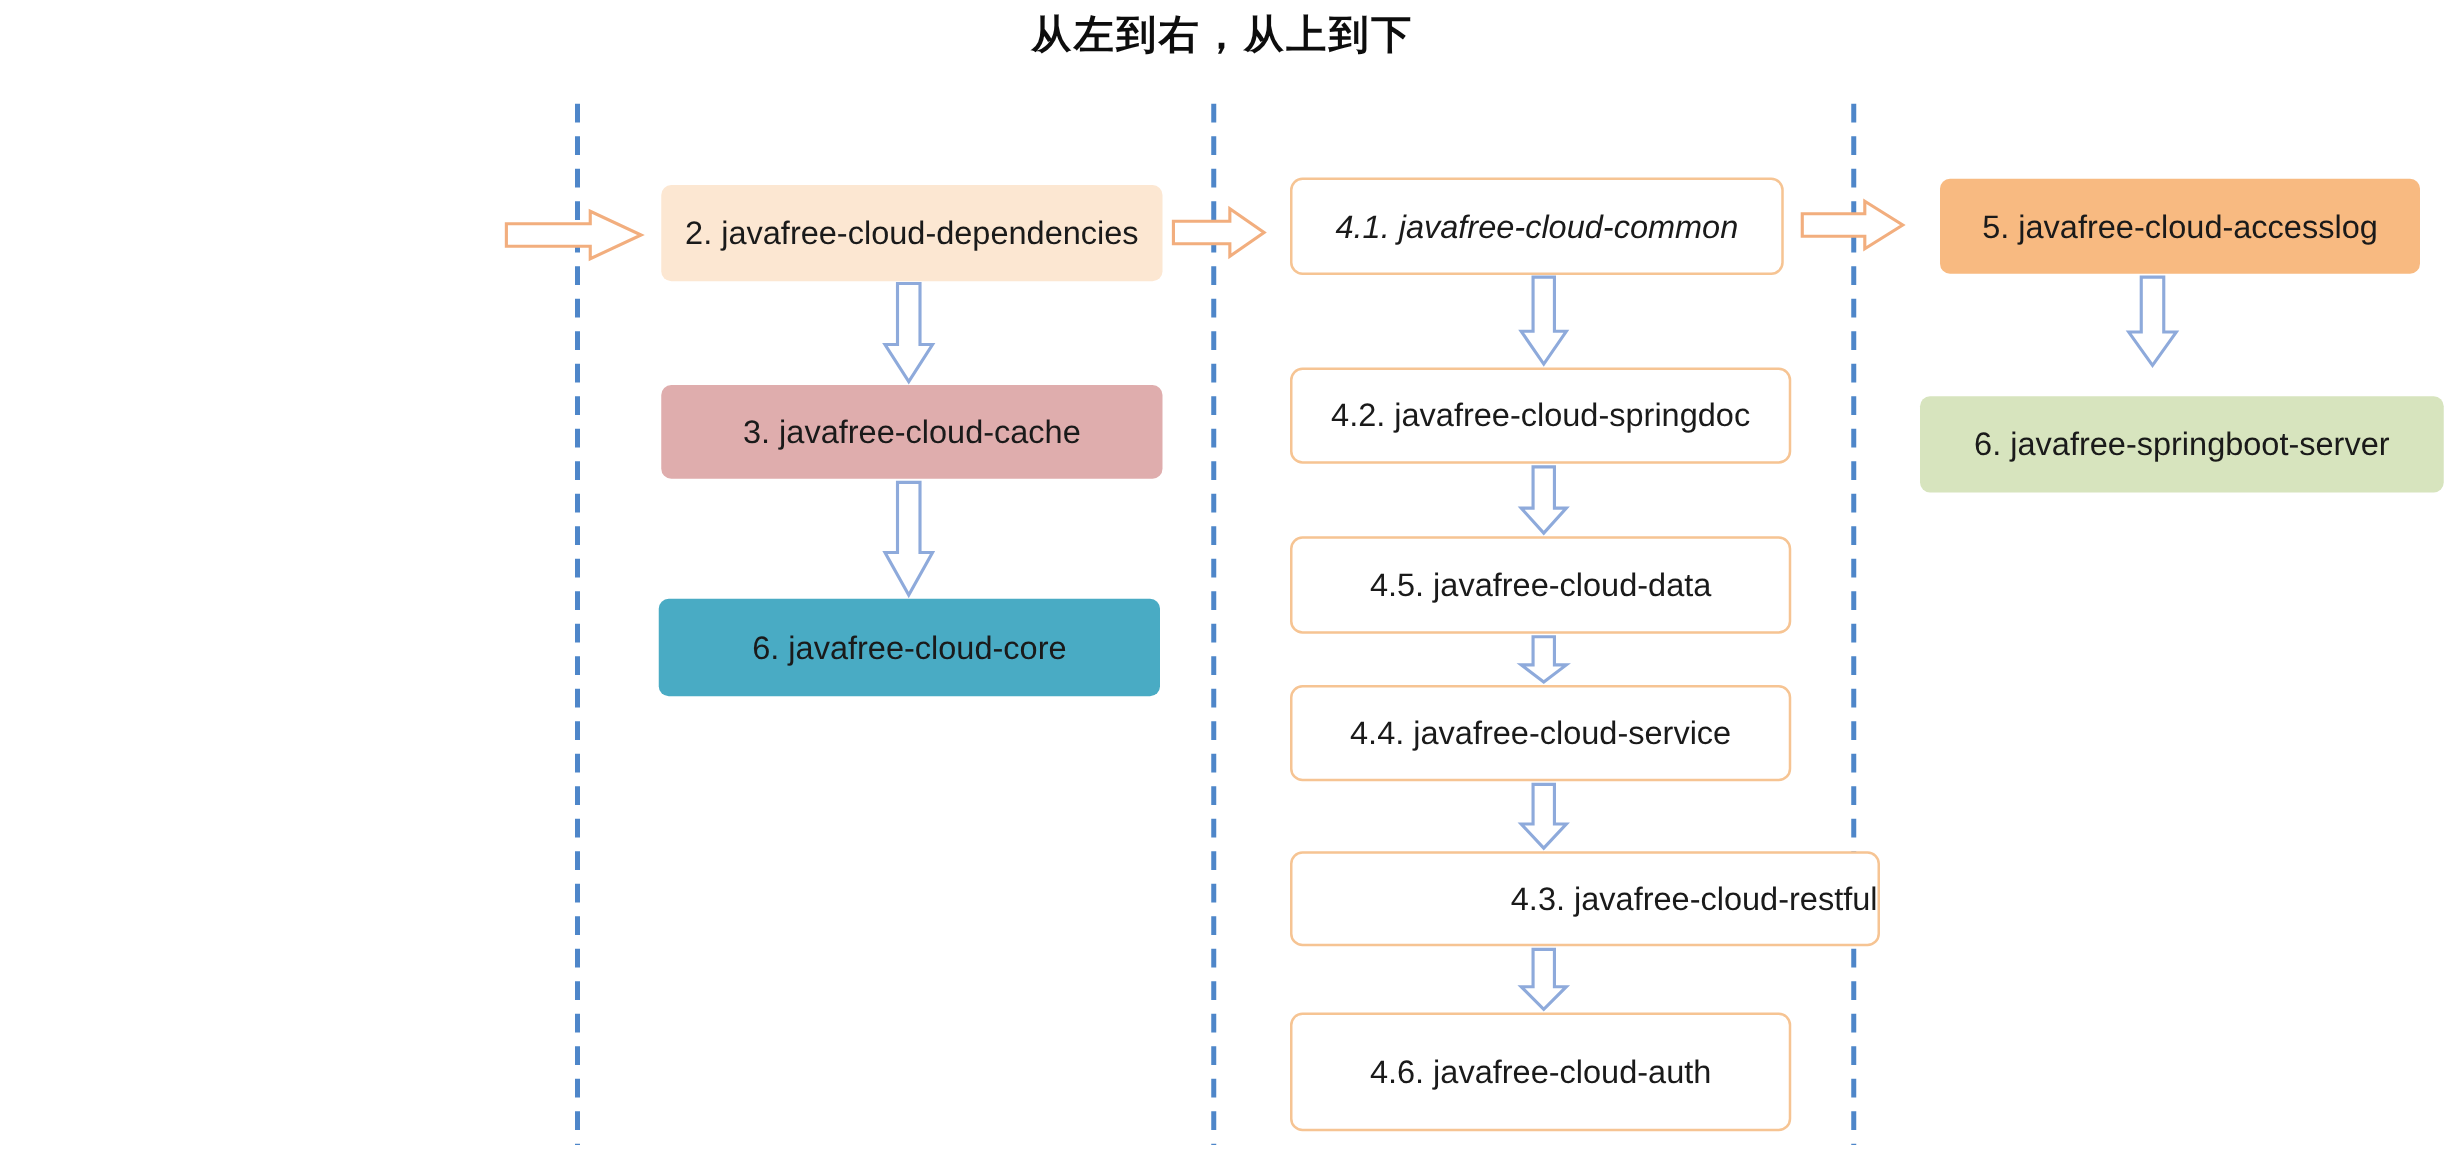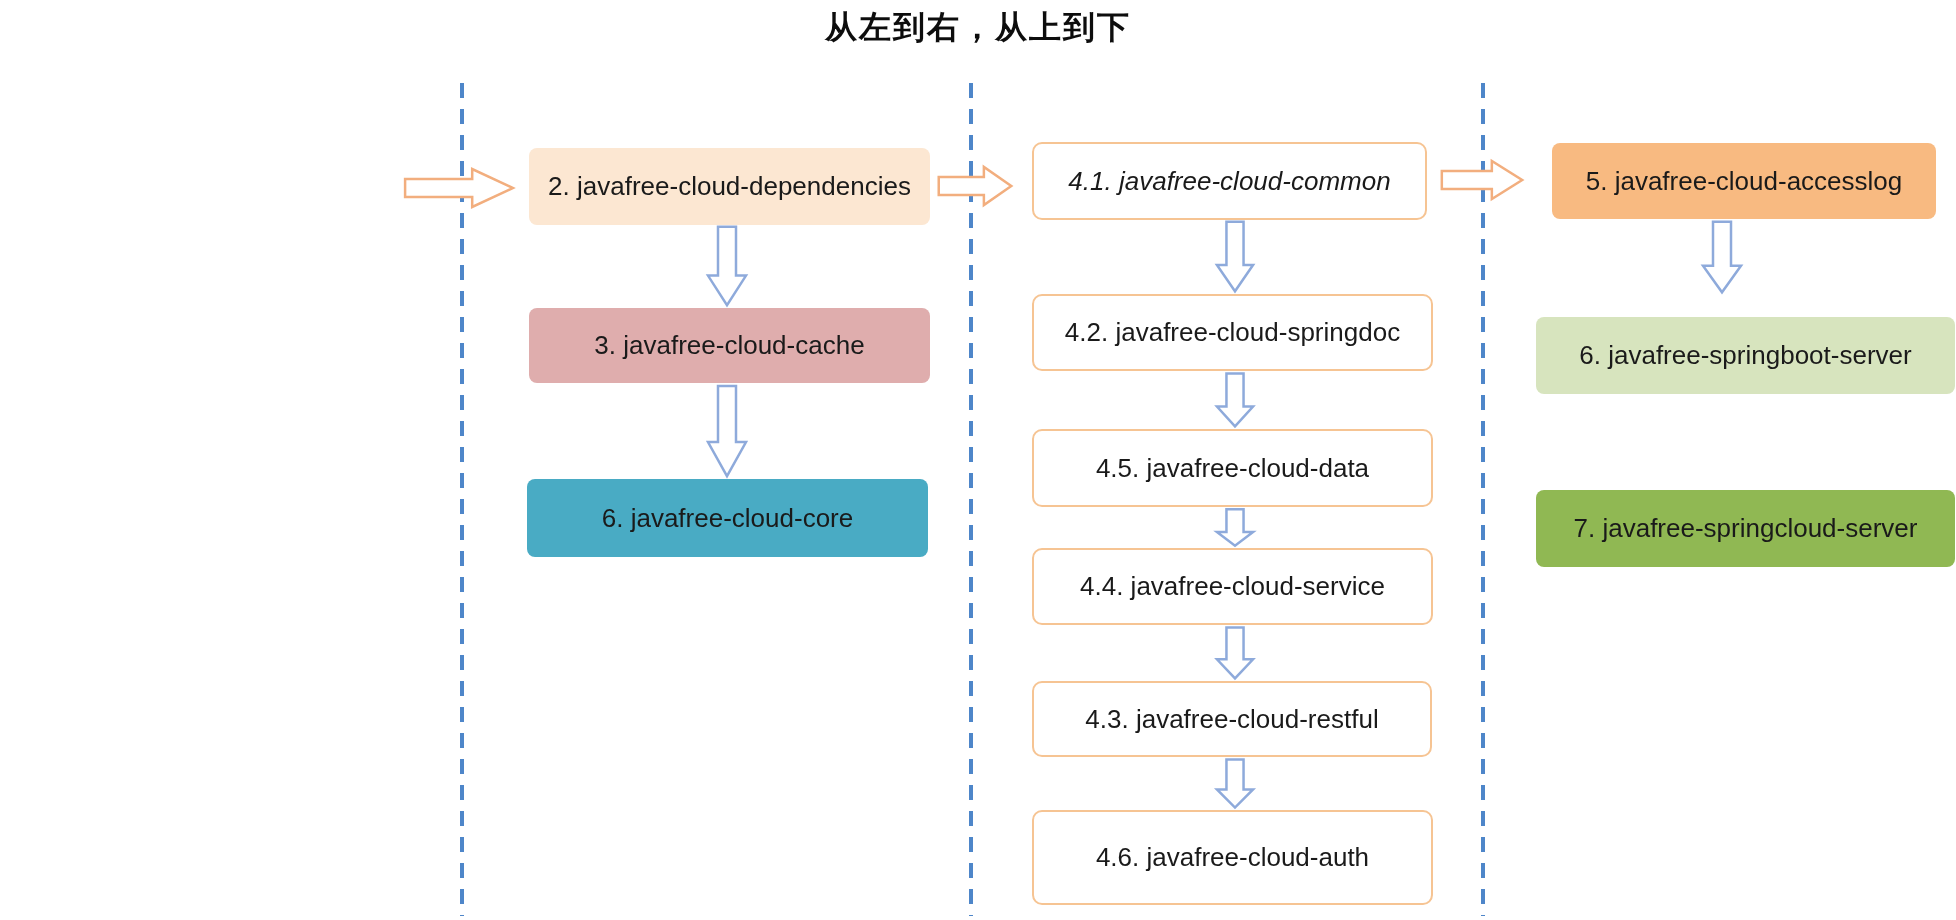--- a/index.html
+++ b/index.html
@@ -107,35 +107,32 @@
   </div>
   <div class="node n-outline" style="left:1032px; top:294px; width:401px; height:77px;">
     <span class="node-label">4.2. javafree-cloud-springdoc</span>
   </div>
   <div class="node n-outline" style="left:1032px; top:429px; width:401px; height:78px;">
     <span class="node-label">4.5. javafree-cloud-data</span>
   </div>
   <div class="node n-outline" style="left:1032px; top:548px; width:401px; height:77px;">
     <span class="node-label">4.4. javafree-cloud-service</span>
   </div>
-  <div class="node n-outline" style="left:1032px; top:681px; width:400px; height:76px;">
+  <div class="node n-outline" style="left:1032px; top:681px; width:472px; height:76px;justify-content:flex-end;">
     <span class="node-label">4.3. javafree-cloud-restful</span>
   </div>
   <div class="node n-outline" style="left:1032px; top:810px; width:401px; height:95px;">
     <span class="node-label">4.6. javafree-cloud-auth</span>
   </div>
 
   <div class="node n-orange" style="left:1536px; top:143px; width:384px; height:76px;margin-left:16px;">
     <span class="node-label">5. javafree-cloud-accesslog</span>
   </div>
   <div class="node n-lgreen" style="left:1536px; top:317px; width:419px; height:77px;">
     <span class="node-label">6. javafree-springboot-server</span>
-  </div>
-  <div class="node n-green" style="left:1536px; top:490px; width:419px; height:77px;">
-    <span class="node-label">7. javafree-springcloud-server</span>
   </div>
 
   <svg class="harrow" style="left:404px; top:168px;" width="110" height="40" viewBox="0 0 100 40" preserveAspectRatio="none">
     <polygon points="1,11 62,11 62,1 99,20 62,39 62,29 1,29" vector-effect="non-scaling-stroke"></polygon>
   </svg>
   <svg class="harrow" style="left:938px; top:166px;" width="74" height="40" viewBox="0 0 100 40" preserveAspectRatio="none">
     <polygon points="1,11 62,11 62,1 99,20 62,39 62,29 1,29" vector-effect="non-scaling-stroke"></polygon>
   </svg>
   <svg class="harrow" style="left:1441px; top:160px;" width="82" height="40" viewBox="0 0 100 40" preserveAspectRatio="none">
     <polygon points="1,11 62,11 62,1 99,20 62,39 62,29 1,29" vector-effect="non-scaling-stroke"></polygon>

